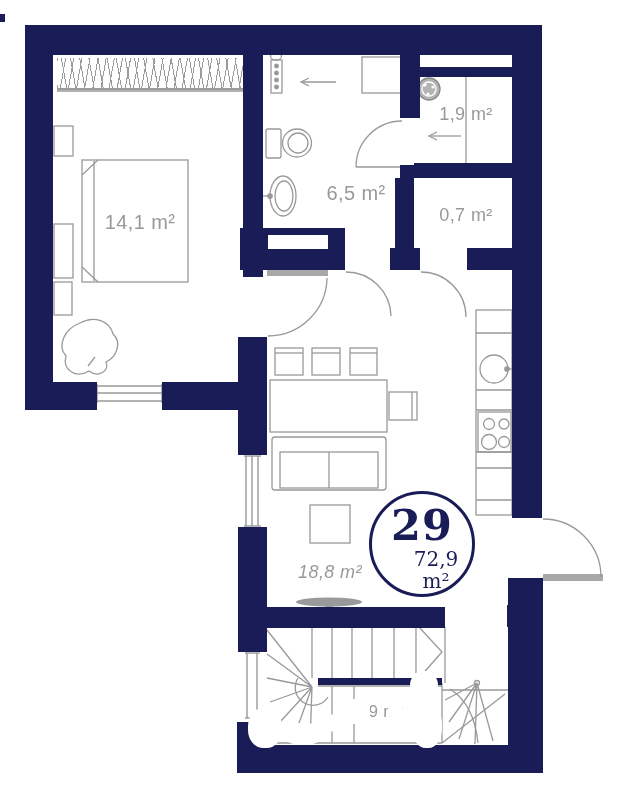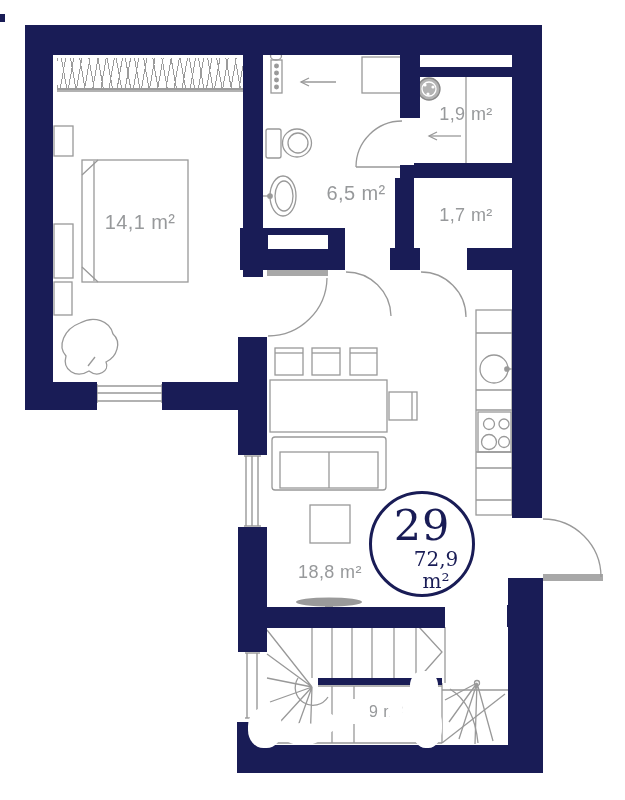--- a/index.html
+++ b/index.html
@@ -24,21 +24,21 @@
       repeating-linear-gradient(100deg, #9b9b9b 0 1px, transparent 1px 8px),
       repeating-linear-gradient(80deg, #9b9b9b 0 1px, transparent 1px 9px);
     border-bottom:2px solid #9b9b9b;
   }
   .badge{
     position:absolute; left:369px; top:491px; width:106px; height:106px;
     background:#ffffff; border:3px solid var(--wall); border-radius:50%;
     box-sizing:border-box; z-index:4; text-align:center; color:var(--wall);
     font-family:"DejaVu Serif", serif;
   }
-  .badge .num{font-size:43px; font-weight:normal; line-height:1.05; margin-top:9px; letter-spacing:1px;}
+  .badge .num{font-size:43px; font-weight:bold; line-height:1.05; margin-top:9px; letter-spacing:1px;}
   .badge .tot{font-size:20px; line-height:1.1;padding-left:28px;}
   .wm{position:absolute; background:#ffffff; border-radius:45%; z-index:5;}
 </style>
 </head>
 <body>
 
 <div id="plan">
 
   <svg id="lines" width="625" height="800" viewBox="0 0 625 800">
     <g stroke="#999" stroke-width="1.3" fill="none">
@@ -225,22 +225,22 @@
   <div class="wall" style="left:390px;top:248px;width:30px;height:22px;"></div>
   <div class="wall" style="left:467px;top:248px;width:46px;height:22px;"></div>
   <div class="wall" style="left:417px;top:67px;width:95px;height:10px;"></div>
   <div class="wall" style="left:265px;top:607px;width:180px;height:21px;"></div>
   <div class="wall" style="left:318px;top:678px;width:124px;height:7px;"></div>
   <div class="wall" style="left:0;top:14px;width:5px;height:8px;"></div>
 
   <div class="area-label" style="left:140px;top:214px;font-size:20px;margin-top:8px;">14,1 m²</div>
   <div class="area-label" style="left:356px;top:193px;font-size:20px;">6,5 m²</div>
   <div class="area-label" style="left:466px;top:114px;font-size:18px;">1,9 m²</div>
-  <div class="area-label" style="left:466px;top:215px;font-size:18px;">1,7 m²</div>
-  <div class="area-label" style="left:330px;top:572px;font-size:18px;">18,8 m²</div>
+  <div class="area-label" style="left:466px;top:215px;font-size:18px;">0,7 m²</div>
+  <div class="area-label" style="left:330px;top:572px;font-size:18px;font-style:italic;">18,8 m²</div>
   <div class="area-label" style="left:374px;top:711px;font-size:16.5px;">10,9 m²</div>
 
   <div class="badge">
     <div class="num">29</div>
     <div class="tot">72,9 m²</div>
   </div>
 
   <div class="wm" style="left:248px;top:708px;width:34px;height:40px;"></div>
   <div class="wm" style="left:283px;top:723px;width:40px;height:22px;"></div>
   <div class="wm" style="left:312px;top:712px;width:24px;height:22px;"></div>

